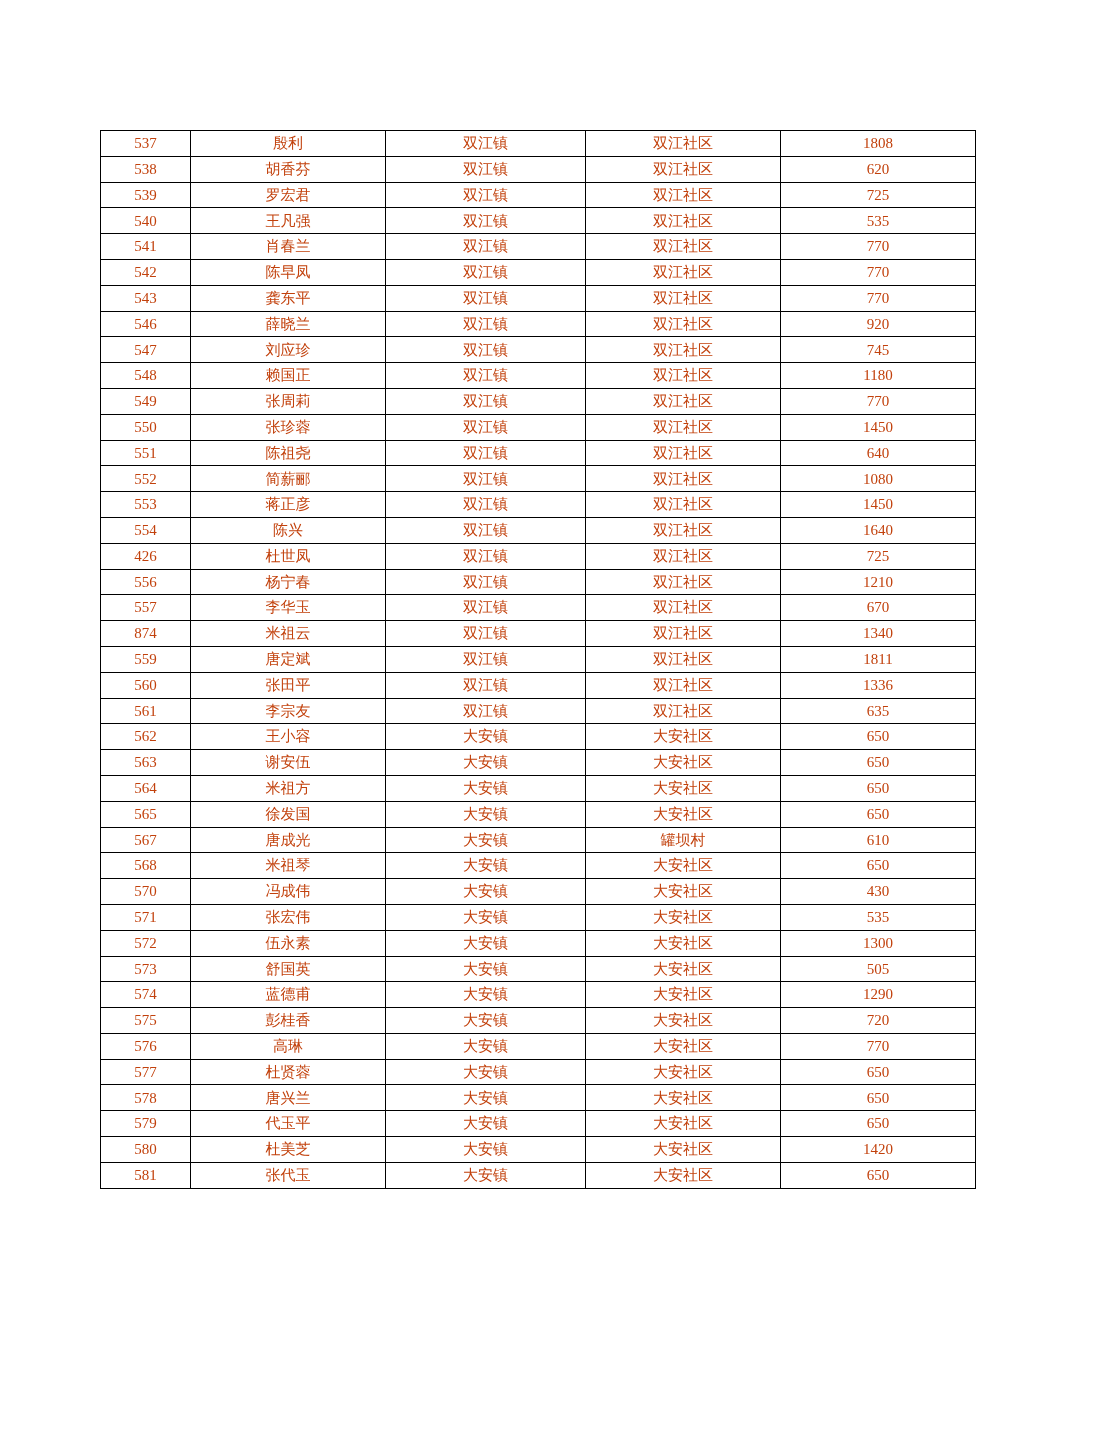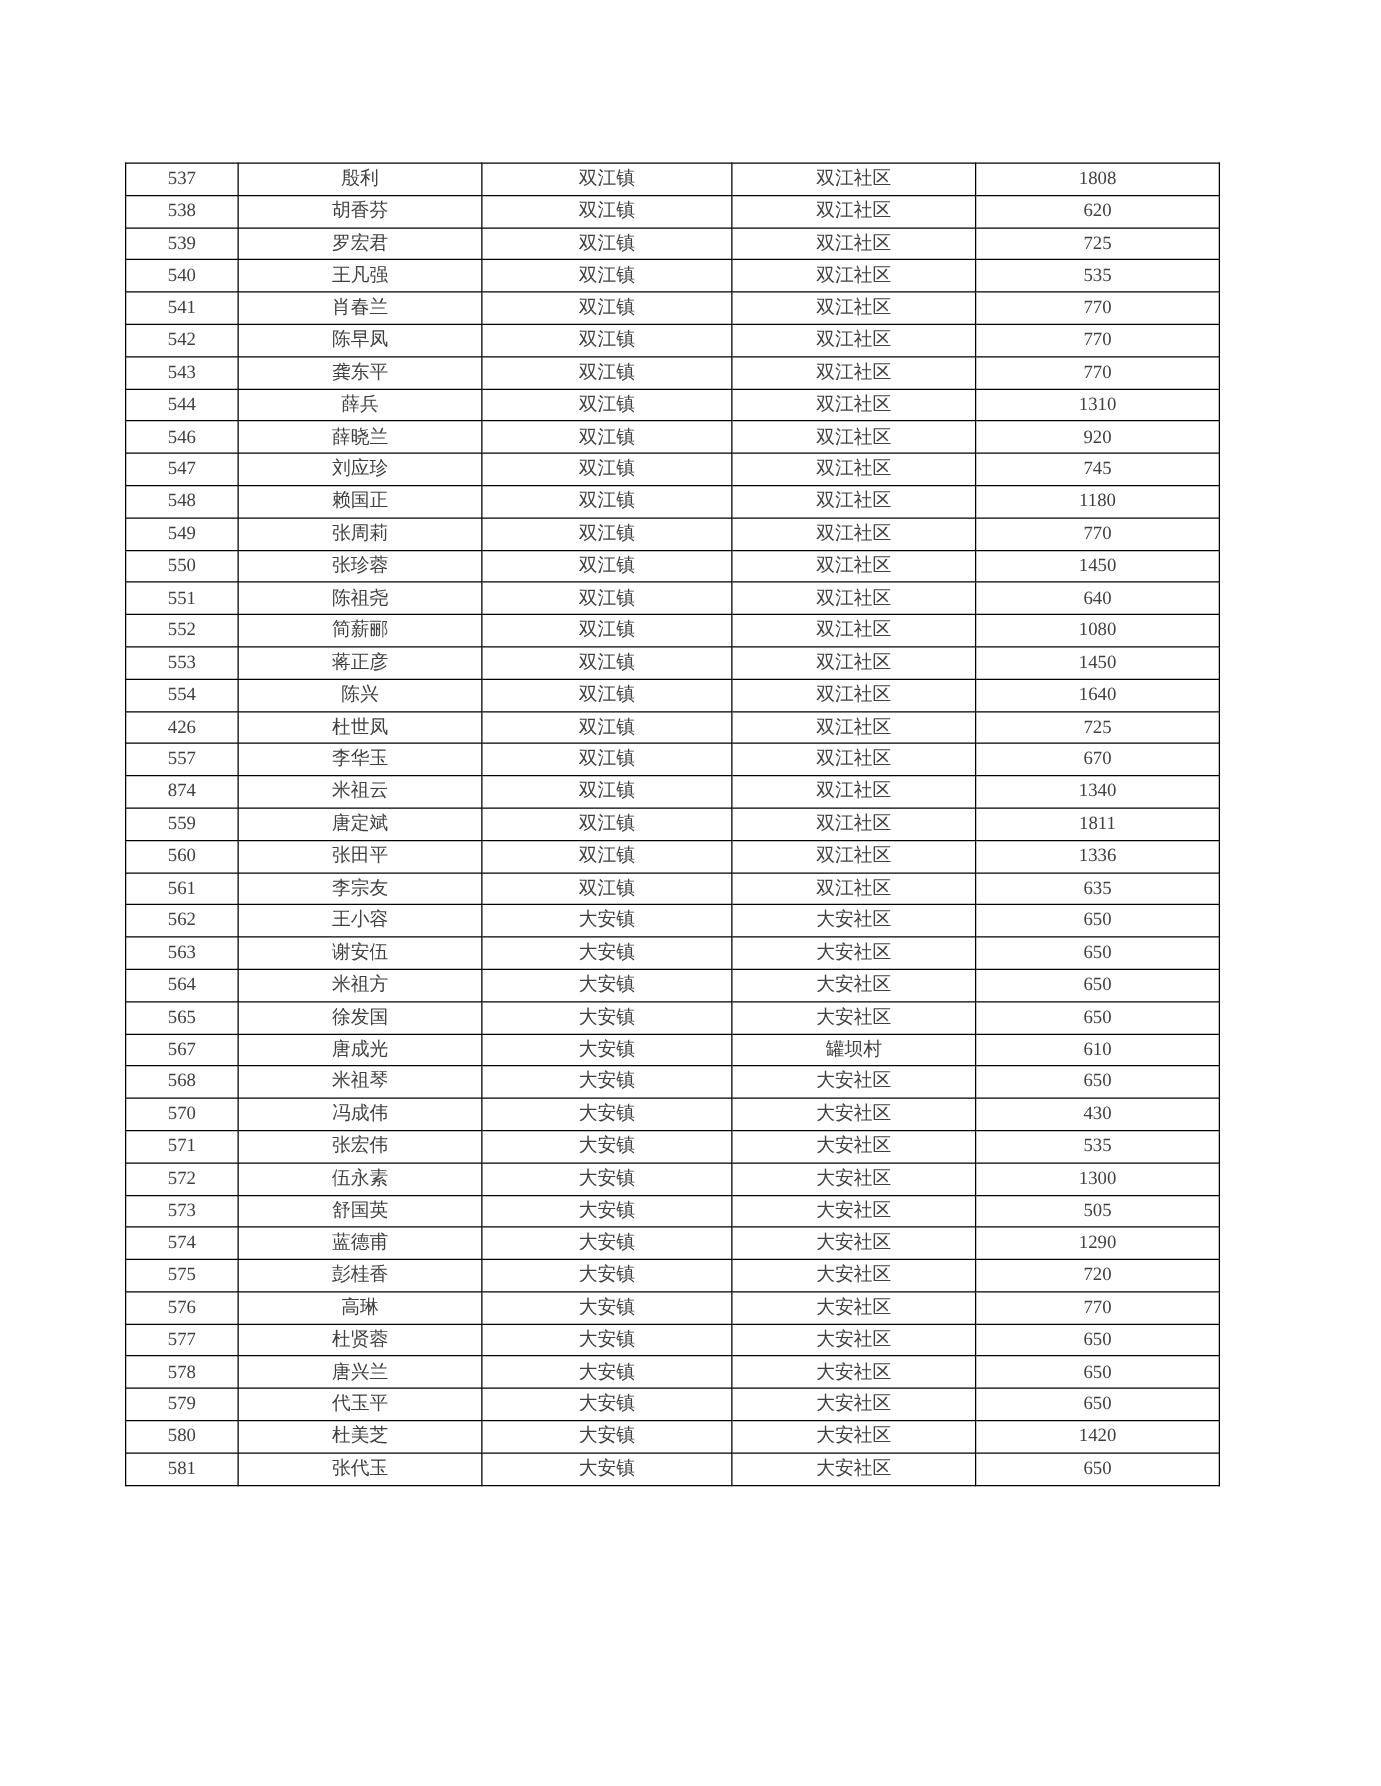--- a/index.html
+++ b/index.html
@@ -7,21 +7,21 @@
     padding: 0;
     background: #ffffff;
   }
   .page {
     position: relative;
     width: 1105px;
     height: 1429px;
     background: #ffffff;
     overflow: hidden;
     font-family: "Liberation Serif", "DejaVu Serif", serif;
-    color: #404040;
+    color: #c2410c;
   }
   table.roster {
     position: absolute;
     left: 100px;
     top: 130px;
     width: 875px;
     border-collapse: collapse;
     table-layout: fixed;
   }
   table.roster td {
@@ -103,27 +103,20 @@
   </tr>
 
   <tr>
     <td>543</td>
     <td>龚东平</td>
     <td>双江镇</td>
     <td>双江社区</td>
     <td>770</td>
   </tr>
 
-  <tr>
-    <td>544</td>
-    <td>薛兵</td>
-    <td>双江镇</td>
-    <td>双江社区</td>
-    <td>1310</td>
-  </tr>
 
 
   <tr>
     <td>546</td>
     <td>薛晓兰</td>
     <td>双江镇</td>
     <td>双江社区</td>
     <td>920</td>
   </tr>
 
@@ -192,20 +185,27 @@
   </tr>
 
   <tr>
     <td>426</td>
     <td>杜世凤</td>
     <td>双江镇</td>
     <td>双江社区</td>
     <td>725</td>
   </tr>
 
+  <tr>
+    <td>556</td>
+    <td>杨宁春</td>
+    <td>双江镇</td>
+    <td>双江社区</td>
+    <td>1210</td>
+  </tr>
 
   <tr>
     <td>557</td>
     <td>李华玉</td>
     <td>双江镇</td>
     <td>双江社区</td>
     <td>670</td>
   </tr>
 
   <tr>

